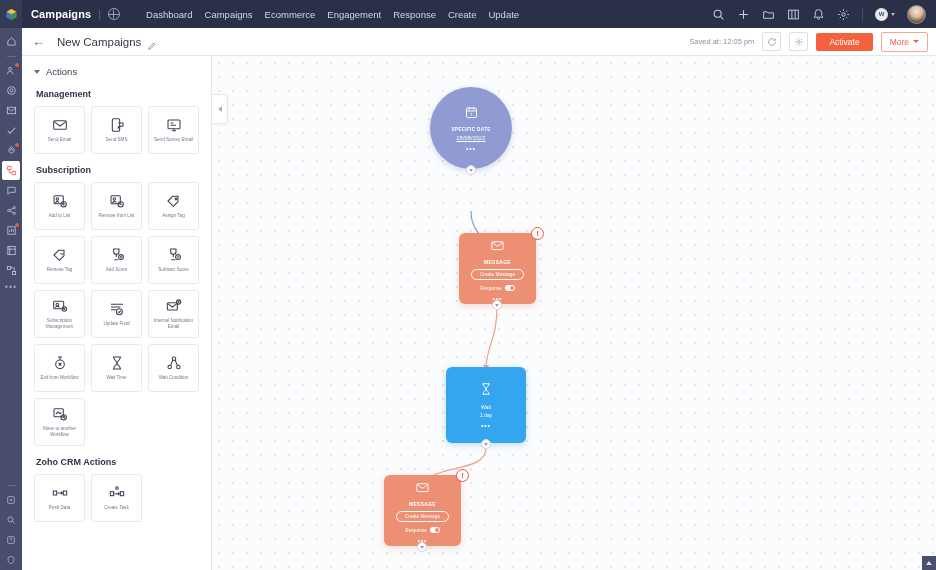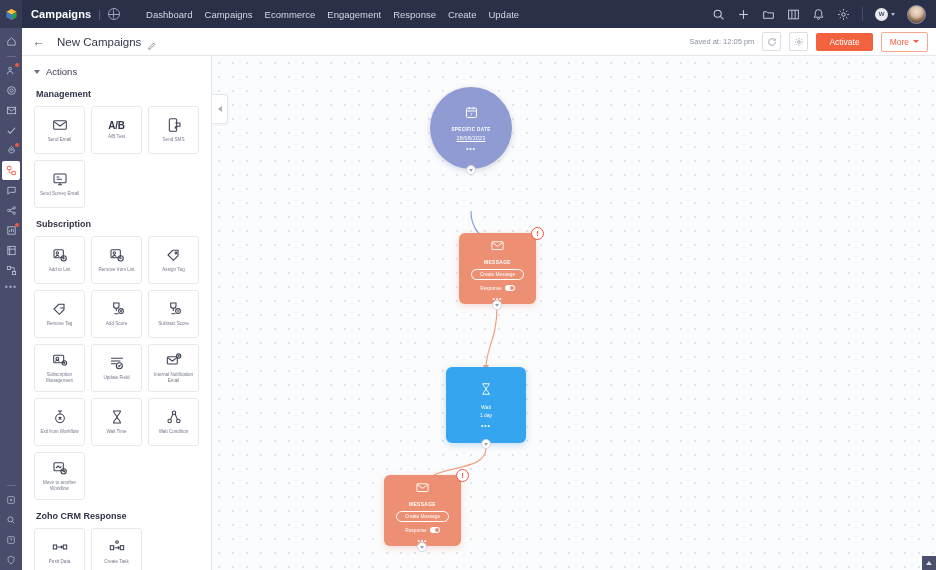--- a/index.html
+++ b/index.html
@@ -438,24 +438,20 @@
         <div class="tile">
           <span class="tile-ico">
             <svg width="16" height="16" viewBox="0 0 24 24" fill="none" stroke="#3e4255" stroke-width="1.6">
               <rect x="2.5" y="5.5" width="19" height="13" rx="1.5"></rect>
                 <path d="M3 7l9 6.5L21 7"></path>
             </svg>
           </span>
           <span class="tile-lbl">Send Email</span>
         </div>
         <div class="tile">
-          <span class="tile-ab">A/B</span>
-          <span class="tile-lbl">A/B Test</span>
-        </div>
-        <div class="tile">
           <span class="tile-ico">
             <svg width="16" height="16" viewBox="0 0 24 24" fill="none" stroke="#3e4255" stroke-width="1.6">
               <rect x="5" y="2.5" width="11" height="19" rx="2"></rect>
                 <path d="M14 9h7v5h-4l-3 2.5V14"></path>
             </svg>
           </span>
           <span class="tile-lbl">Send SMS</span>
         </div>
         <div class="tile">
           <span class="tile-ico">
@@ -604,21 +600,21 @@
               <rect x="3" y="4" width="14" height="12" rx="1.5"></rect>
                 <path d="M6 12l3-3 3 2.5 2-2"></path>
               <circle cx="17.5" cy="17" r="4"></circle>
                 <path d="M16 17h3M17.8 15.6L19.2 17l-1.4 1.4"></path>
             </svg>
           </span>
           <span class="tile-lbl">Move to another Workflow</span>
         </div>
       </div>
 
-      <div class="grp-title mt">Zoho CRM Response</div>
+      <div class="grp-title mt">Zoho CRM Actions</div>
       <div class="tiles">
         <div class="tile">
           <span class="tile-ico">
             <svg width="16" height="16" viewBox="0 0 24 24" fill="none" stroke="#3e4255" stroke-width="1.6">
               <rect x="2" y="9" width="5" height="6"></rect>
                 <rect x="17" y="9" width="5" height="6"></rect>
               <path d="M8 12h8M13.5 10l2 2-2 2"></path>
             </svg>
           </span>
           <span class="tile-lbl">Push Data</span>

